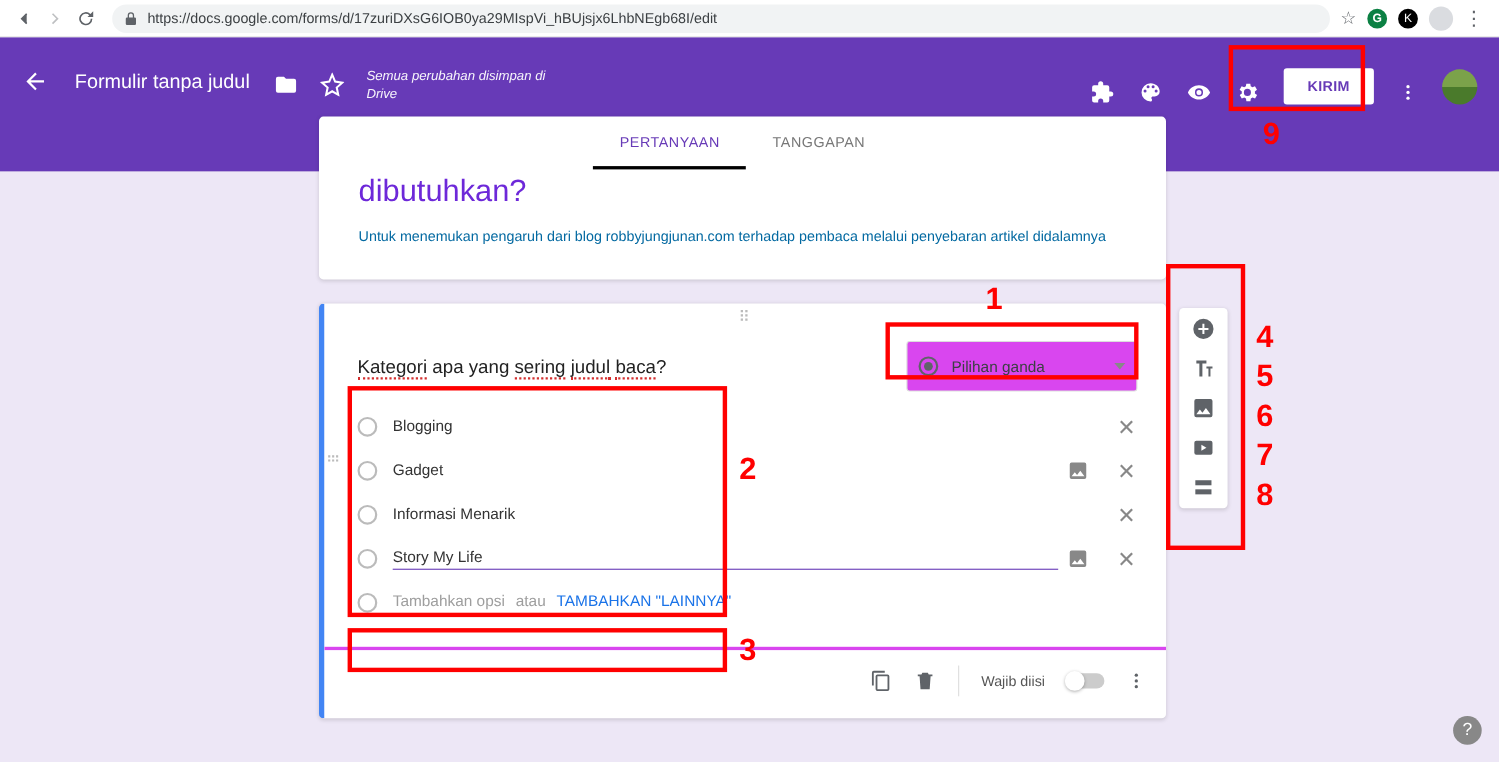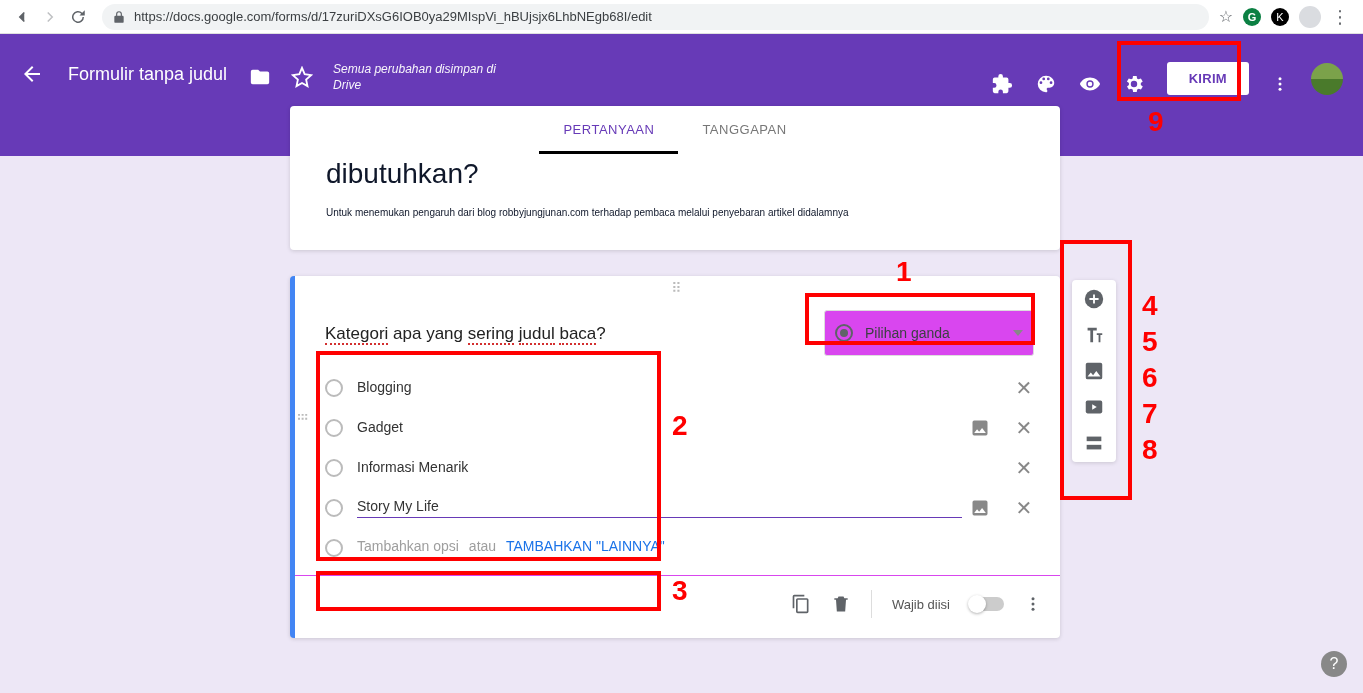--- a/index.html
+++ b/index.html
@@ -31,22 +31,22 @@
   
   .page-bg { position: absolute; top: 156px; left: 0; right: 0; bottom: 0; background: #ede7f6; }
 
   
   .card { position: absolute; left: 290px; width: 770px; background: #fff; box-shadow: 0 1px 4px rgba(0,0,0,0.15); border-radius: 4px; }
   .card1 { top: 106px; }
   .tabs { display: flex; justify-content: center; border-bottom: none; }
   .tab { padding: 16px 24px 14px; font-size: 13px; font-weight: 500; color: #777; cursor: pointer; letter-spacing: 0.5px; }
   .tab.active { color: #673ab7; border-bottom: 3px solid #000000; }
   .form-head { padding: 4px 36px 30px; }
-  .form-head h1 { font-size: 28px; font-weight: 400; color: #0f172a; margin-bottom: 16px; }
-  .form-head p { font-size: 10px; color: #0f172a; line-height: 1.4; }
+  .form-head h1 { font-size: 28px; font-weight: 400; color: #6d28d9; margin-bottom: 16px; }
+  .form-head p { font-size: 13px; color: #0369a1; line-height: 1.4; }
 
   .card2 { top: 276px; border-left: 5px solid #4285f4; padding-bottom: 16px; }
   .drag { text-align: center; color: #bbb; font-size: 14px; padding: 4px 0; letter-spacing: 2px; cursor: move; }
   .q-row { display: flex; align-items: flex-start; padding: 10px 26px 6px 30px; }
   .q-text { font-size: 17px; color: #222; flex: 1; padding-right: 20px; padding-top: 14px; }
   .q-text .dotted { border-bottom: 2px dotted #d32f2f; }
   .type-select { width: 210px; height: 46px; border: 1px solid #ddd; border-radius: 3px; display: flex; align-items: center; padding: 0 10px; cursor: pointer; background: #d946ef; }
   .radio-ic { width: 18px; height: 18px; border: 2px solid #5f6368; border-radius: 50%; display: flex; align-items: center; justify-content: center; margin-right: 12px; }
   .radio-ic::after { content: ''; width: 8px; height: 8px; background: #5f6368; border-radius: 50%; }
   .type-label { font-size: 14px; color: #3c4043; flex: 1; }
@@ -55,21 +55,21 @@
   .options { padding: 6px 26px 0 30px; }
   .opt { display: flex; align-items: center; padding: 10px 0; }
   .circle { width: 18px; height: 18px; border: 2px solid #bbb; border-radius: 50%; margin-right: 14px; flex-shrink: 0; }
   .opt-label { font-size: 14px; color: #333; flex: 1; padding-bottom: 3px; }
   .opt-label.line { border-bottom: 1px solid #673ab7; }
   .opt-img { width: 20px; height: 20px; fill: #888; margin: 0 24px 0 8px; cursor: pointer; }
   .opt-x { width: 20px; height: 20px; color: #888; font-size: 20px; cursor: pointer; display: flex; align-items: center; justify-content: center; }
   .faded { color: #9e9e9e; }
   .add-other-link { color: #1a73e8; font-weight: 500; cursor: pointer; }
 
-  .footer { display: flex; align-items: center; justify-content: flex-end; padding: 14px 18px 4px 30px; gap: 20px; border-top: 1px solid #d946ef; margin-top: 8px; }
+  .footer { display: flex; align-items: center; justify-content: flex-end; padding: 14px 18px 4px 30px; gap: 20px; border-top: 3px solid #d946ef; margin-top: 21px; }
   .ftr-icon { width: 20px; height: 20px; fill: #5f6368; cursor: pointer; }
   .divider { width: 1px; height: 28px; background: #ddd; }
   .req-label { font-size: 13px; color: #555; }
   .switch { width: 34px; height: 14px; background: #ccc; border-radius: 8px; position: relative; cursor: pointer; }
   .switch::after { content: ''; position: absolute; width: 18px; height: 18px; background: #fff; border-radius: 50%; top: -2px; left: -2px; box-shadow: 0 1px 3px rgba(0,0,0,0.3); }
   .more-v { fill: #5f6368; width: 18px; height: 18px; cursor: pointer; }
 
   
   .side-tb { position: absolute; left: 1072px; top: 280px; width: 44px; background: #fff; border-radius: 4px; box-shadow: 0 1px 4px rgba(0,0,0,0.15); display: flex; flex-direction: column; align-items: center; padding: 8px 0; gap: 14px; }
   .side-tb .s-icn { width: 22px; height: 22px; fill: #5f6368; cursor: pointer; }

